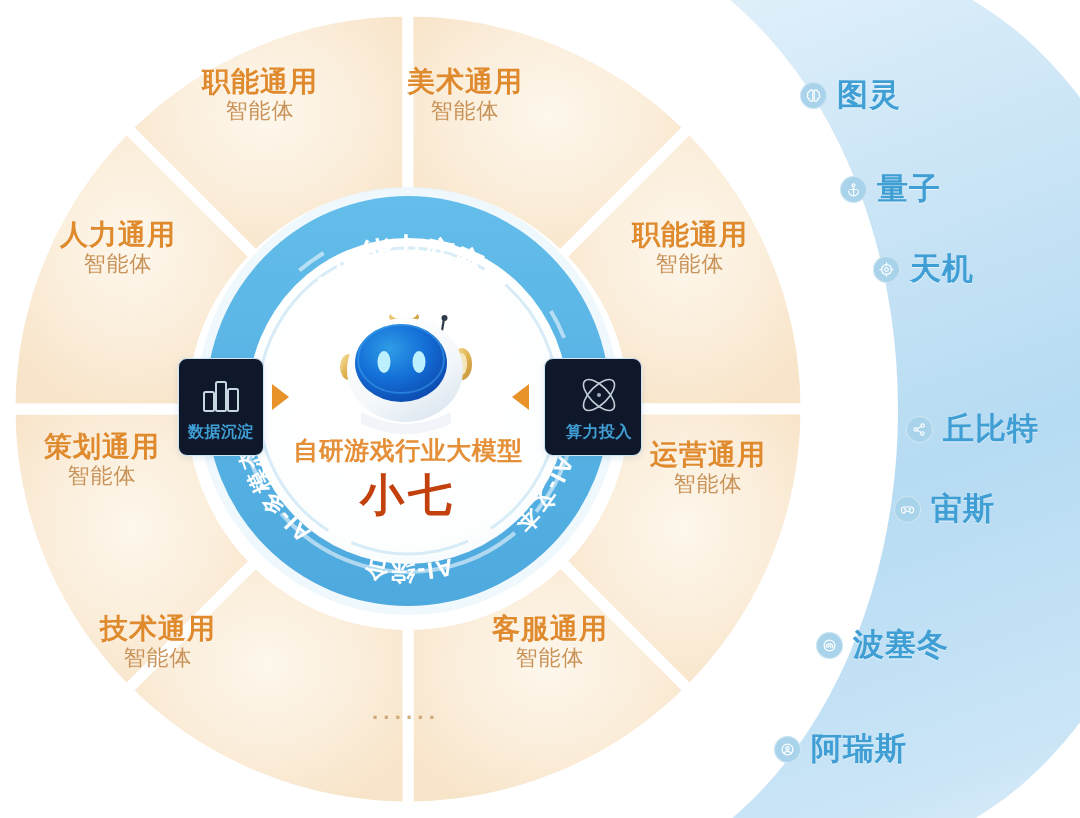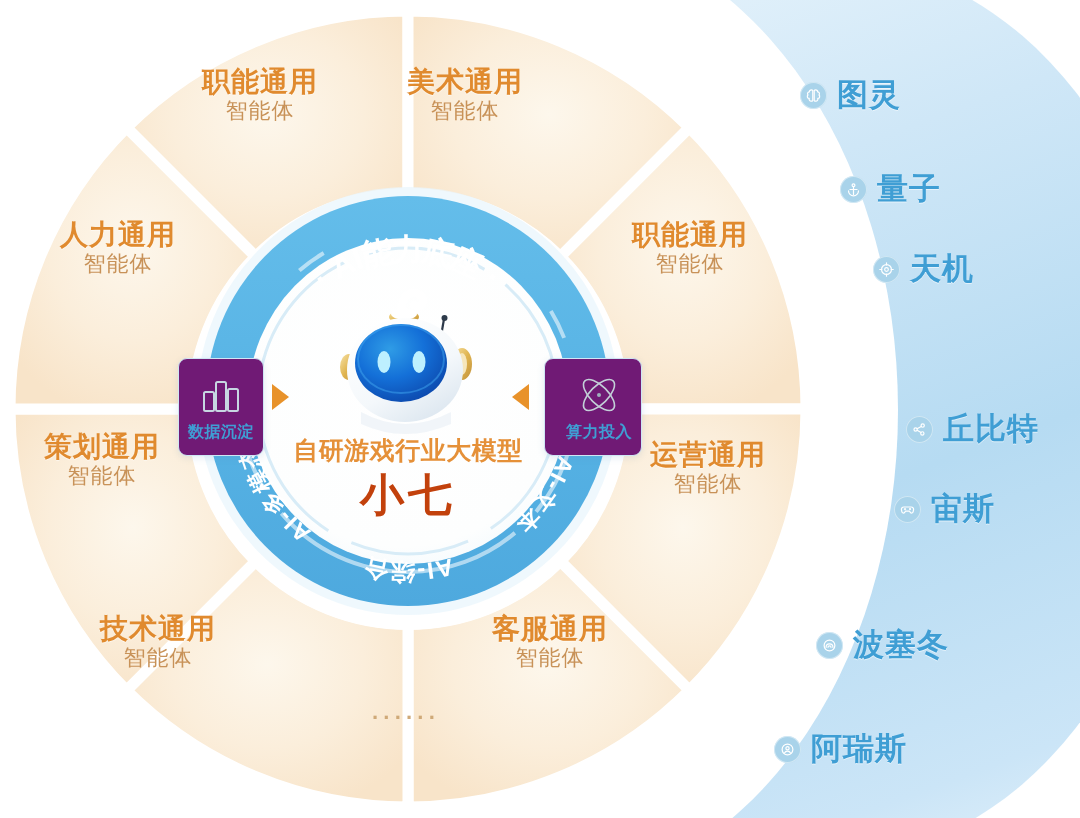--- a/index.html
+++ b/index.html
@@ -182,21 +182,21 @@
   }
 
   
   .ring-text { font-weight: 700; fill: #ffffff; }
 
   
   .side-badge {
     position: absolute;
     width: 84px;
     height: 96px;
-    background: #701a75;
+    background: #0f172a;
     border: 1px solid #cfe6f5;
     border-radius: 9px;
     box-shadow: 0 2px 7px rgba(90,140,180,0.16);
     z-index: 8;
     display: flex;
     flex-direction: column;
     align-items: center;
     justify-content: center;
     gap: 4px;
   }

